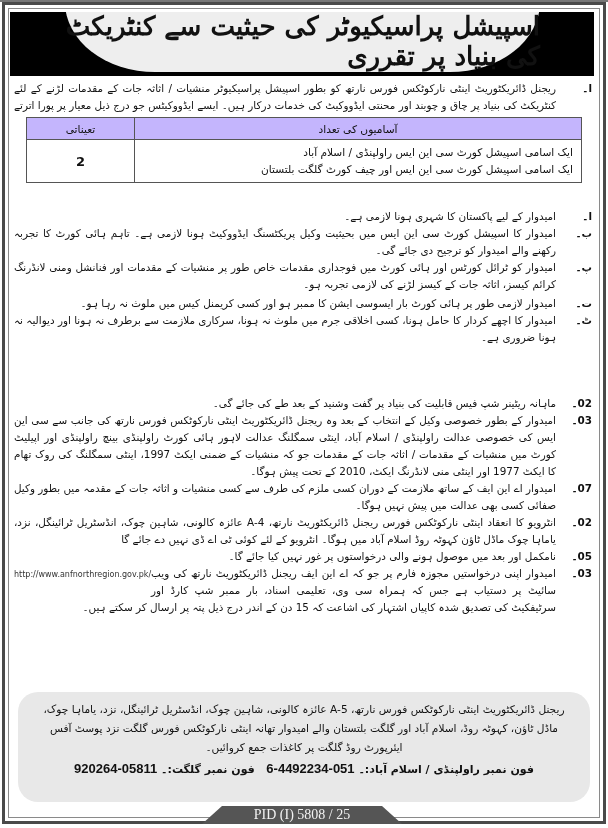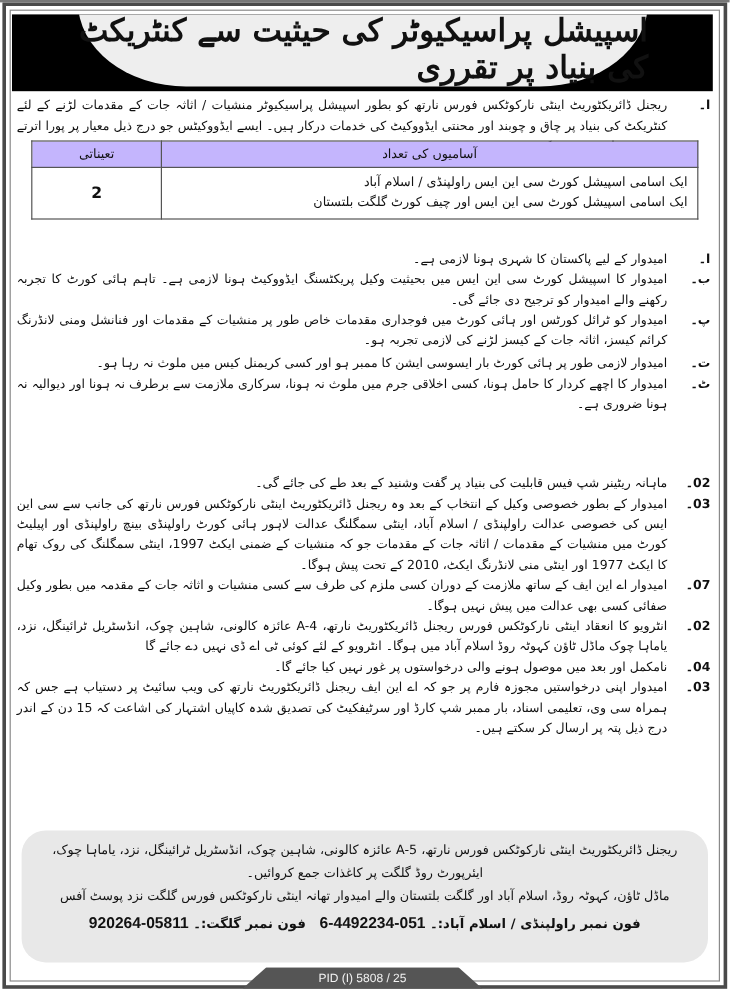--- a/index.html
+++ b/index.html
@@ -59,21 +59,21 @@
     font-size: 10.6px; line-height: 19px; padding-top: 8px; color: #111;
   }
   .phones { font-weight: bold; font-size: 11px; margin-top: 2px; text-align: center; }
   .phones .num { font-family: "Liberation Sans", sans-serif; font-size: 13px; font-weight: bold; }
 
   .pid-tab {
     position: absolute; left: 202px; top: 806px; width: 200px; height: 18px;
     background: #555; clip-path: polygon(10% 0, 90% 0, 100% 100%, 0 100%);
     display: flex; align-items: center; justify-content: center;
   }
-  .pid-text { color: #f2f2f2; font-family: Liberation Sans, sans-serif; font-size: 10px; }
+  .pid-text { color: #f2f2f2; font-family: Liberation Serif, serif; font-size: 14px; }
 </style>
 </head>
 <body>
 
 <div class="top-rule"></div>
 
 <div class="page">
   <div class="page-inner"></div>
 </div>
 
@@ -140,35 +140,36 @@
   </div>
   <div class="para">
     <span class="marker">07۔</span>
     <span class="text">امیدوار اے این ایف کے ساتھ ملازمت کے دوران کسی ملزم کی طرف سے کسی منشیات و اثاثہ جات کے مقدمہ میں بطور وکیل صفائی کسی بھی عدالت میں پیش نہیں ہوگا۔</span>
   </div>
   <div class="para">
     <span class="marker">02۔</span>
     <span class="text">انٹرویو کا انعقاد اینٹی نارکوٹکس فورس ریجنل ڈائریکٹوریٹ نارتھ، A-4 عائزہ کالونی، شاہین چوک، انڈسٹریل ٹرائینگل، نزد، یاماہا چوک ماڈل ٹاؤن کہوٹہ روڈ اسلام آباد میں ہوگا۔ انٹرویو کے لئے کوئی ٹی اے ڈی نہیں دے جائے گا</span>
   </div>
   <div class="para">
-    <span class="marker">04۔</span>
+    <span class="marker">05۔</span>
     <span class="text">نامکمل اور بعد میں موصول ہونے والی درخواستوں پر غور نہیں کیا جائے گا۔</span>
   </div>
   <div class="para">
     <span class="marker">03۔</span>
     <span class="text">
+      <a class="url">http://www.anfnorthregion.gov.pk/</a>
       <span>امیدوار اپنی درخواستیں مجوزہ فارم پر جو کہ اے این ایف ریجنل ڈائریکٹوریٹ نارتھ کی ویب سائیٹ پر دستیاب ہے جس کہ ہمراہ سی وی، تعلیمی اسناد، بار ممبر شپ کارڈ اور سرٹیفکیٹ کی تصدیق شدہ کاپیاں اشتہار کی اشاعت کہ 15 دن کے اندر درج ذیل پتہ پر ارسال کر سکتے ہیں۔</span>
     </span>
   </div>
 </div>
 
 <div class="footer-box">
   <div>ریجنل ڈائریکٹوریٹ اینٹی نارکوٹکس فورس نارتھ، A-5 عائزہ کالونی، شاہین چوک، انڈسٹریل ٹرائینگل، نزد، یاماہا چوک،</div>
+  <div>ماڈل ٹاؤن، کہوٹہ روڈ، اسلام آباد اور گلگت بلتستان والے امیدوار تھانہ اینٹی نارکوٹکس فورس گلگت نزد پوسٹ آفس</div>
   <div>ایئرپورٹ روڈ گلگت پر کاغذات جمع کروائیں۔</div>
-  <div>ماڈل ٹاؤن، کہوٹہ روڈ، اسلام آباد اور گلگت بلتستان والے امیدوار تھانہ اینٹی نارکوٹکس فورس گلگت نزد پوسٹ آفس</div>
   <div class="phones">
     <span>فون نمبر راولپنڈی / اسلام آباد:۔</span>
     <span class="num">051-4492234-6</span>
     &nbsp;
     <span>فون نمبر گلگت:۔</span>
     <span class="num">05811-920264</span>
   </div>
 </div>
 
 <div class="pid-tab">

